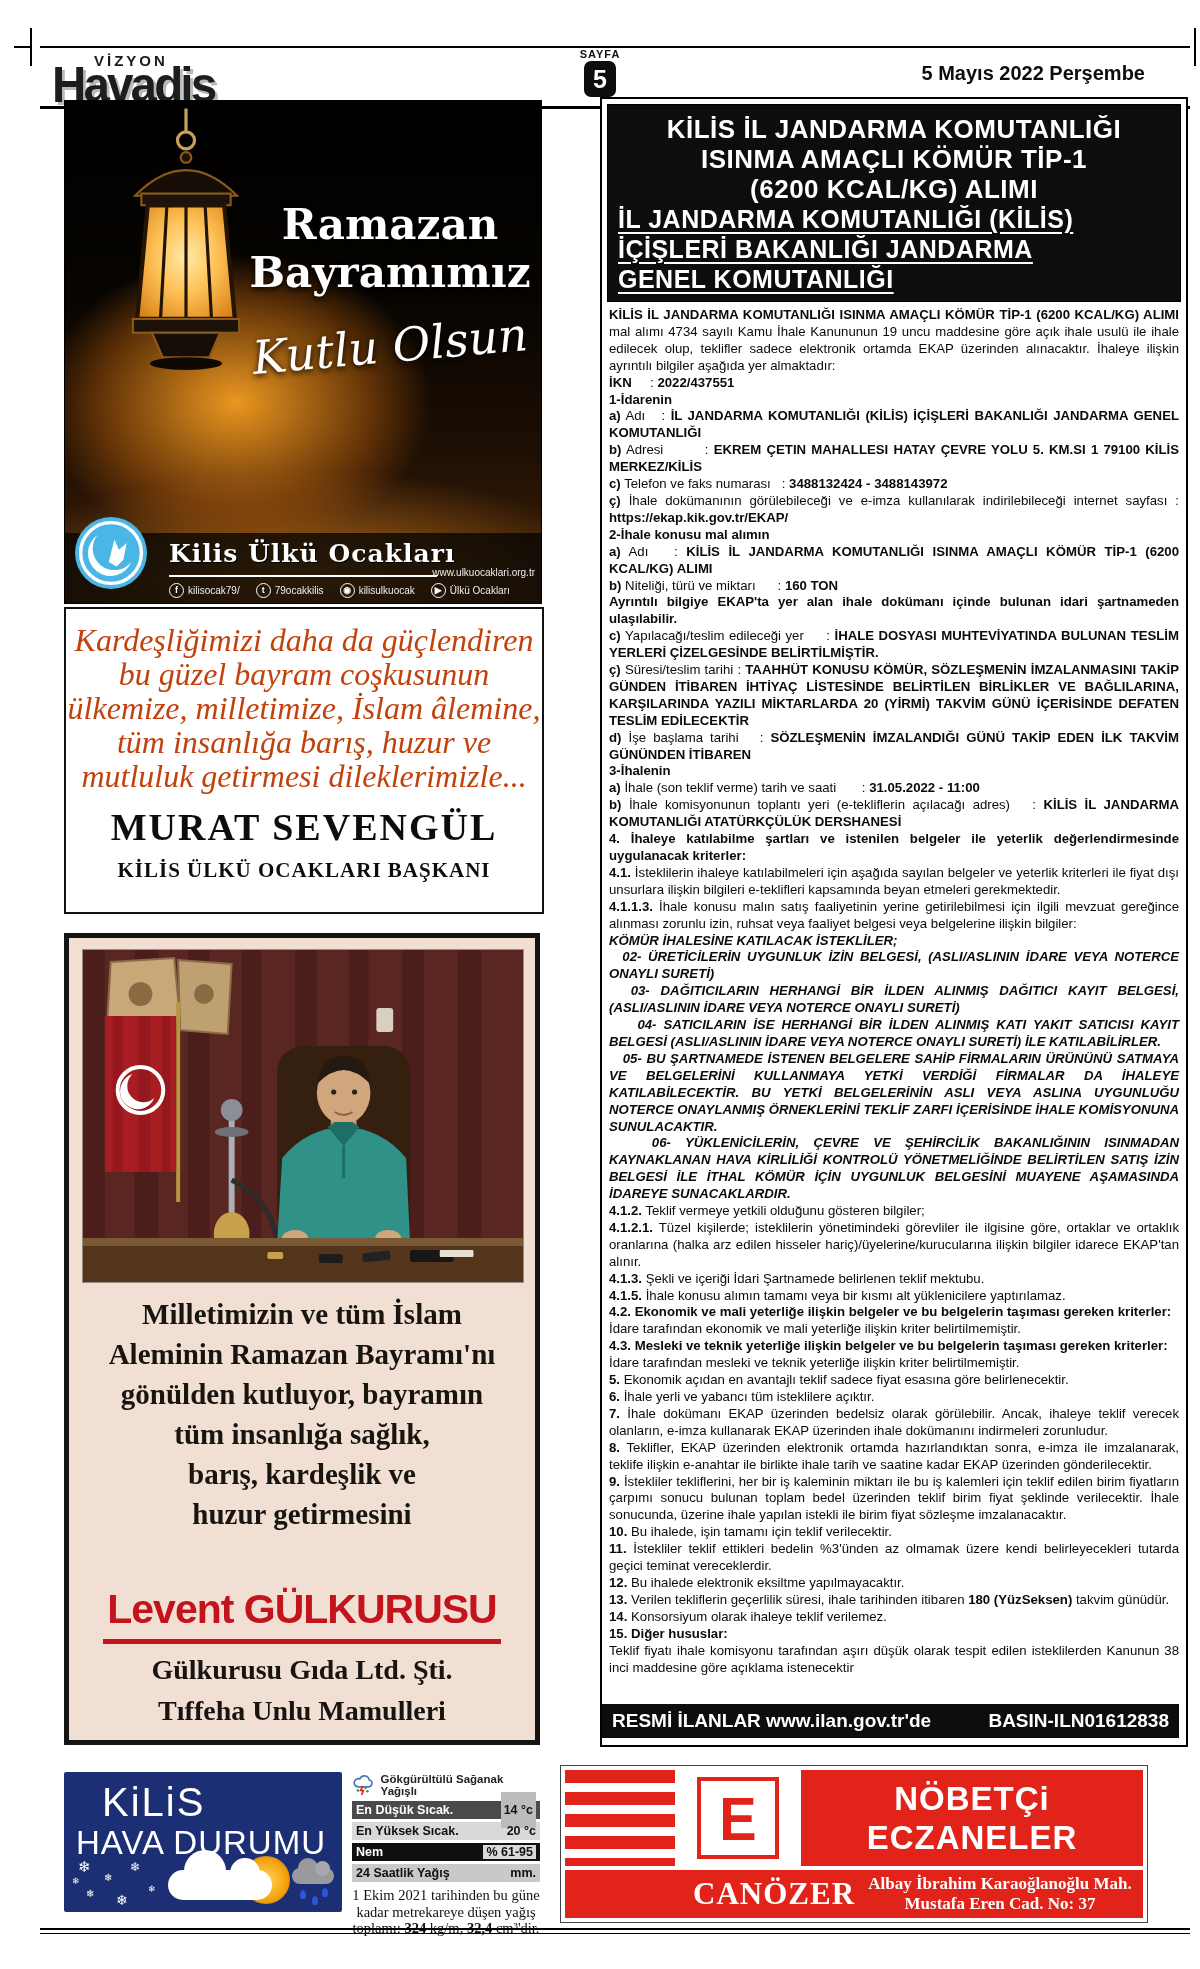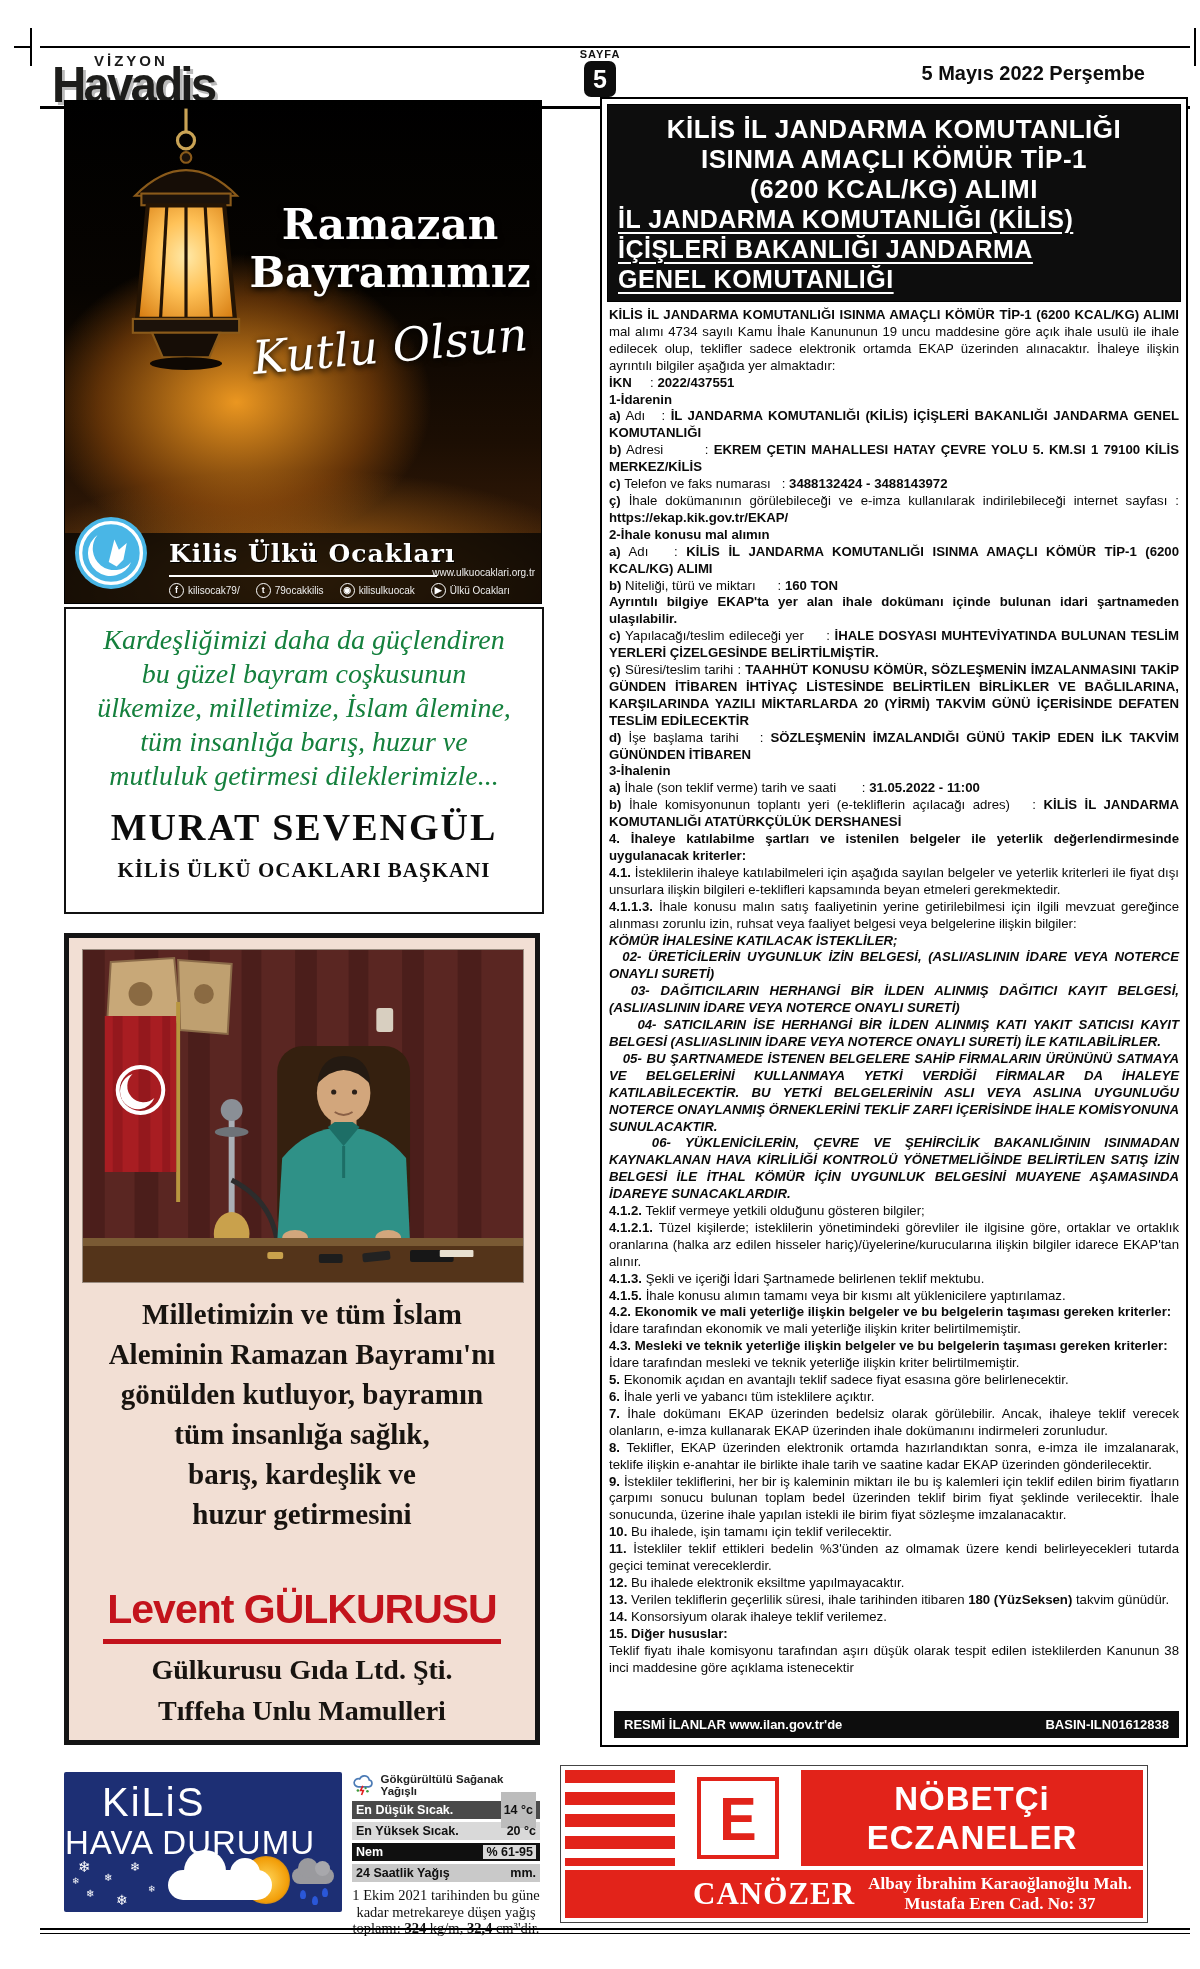--- a/index.html
+++ b/index.html
@@ -42,40 +42,40 @@
   .rz-web{position:absolute;right:6px;top:34px;color:#eee;font-size:10px;}
   .rz-socials{position:absolute;left:104px;top:50px;display:flex;gap:16px;align-items:center;}
   .social{display:flex;align-items:center;gap:4px;}
   .sicon{display:inline-block;width:13px;height:13px;border:1px solid #fff;border-radius:50%;
          color:#fff;font-size:9px;line-height:13px;text-align:center;font-weight:bold;}
   .shandle{color:#eee;font-size:10px;}
 
   
   .msgbox{position:absolute;left:64px;top:607px;width:476px;height:303px;border:2px solid #111;background:#fff;text-align:center;}
   .msg-lines{padding-top:14px;}
-  .msg-line{font-family:"Liberation Serif",serif;font-style:italic;font-size:28px;line-height:34px;color:#15803d;}
+  .msg-line{font-family:"Liberation Serif",serif;font-style:italic;font-size:32px;line-height:34px;color:#c2410c;}
   .murat{margin-top:12px;font-family:"Liberation Serif",serif;font-weight:bold;font-size:38px;letter-spacing:2px;color:#0d0d0d;}
   .murat-title{margin-top:9px;font-family:"Liberation Serif",serif;font-weight:bold;font-size:21px;letter-spacing:1px;color:#0d0d0d;}
 
   
   .gulk{position:absolute;left:64px;top:933px;width:476px;height:812px;background:#f2dfd4;border:5px solid #141414;box-sizing:border-box;}
   .gk-photo{position:absolute;left:13px;top:11px;width:440px;height:332px;background:#fff;border:1px solid #9a8c80;}
   .gk-lines{position:absolute;left:0;right:0;top:356px;text-align:center;}
   .gk-line{font-family:"Liberation Serif",serif;font-weight:bold;font-size:29px;line-height:40px;color:#181410;}
   .levent{position:absolute;left:0;right:0;top:648px;text-align:center;}
   .levent span{display:inline-block;color:#c3131c;font-size:41px;font-weight:bold;letter-spacing:-1px;
                border-bottom:5px solid #c3131c;padding:0 4px 6px;}
   .gk-co1{position:absolute;left:0;right:0;top:716px;text-align:center;font-family:"Liberation Serif",serif;font-weight:bold;font-size:28px;color:#181410;}
   .gk-co2{position:absolute;left:0;right:0;top:757px;text-align:center;font-family:"Liberation Serif",serif;font-weight:bold;font-size:28px;color:#181410;}
 
   
   .weather{position:absolute;left:64px;top:1772px;width:476px;height:140px;}
   .wbox{position:absolute;left:0;top:0;width:278px;height:140px;background:#1d2f74;overflow:hidden;border-radius:2px;}
   .wt1{position:absolute;left:38px;top:8px;color:#fff;font-size:40px;font-weight:normal;letter-spacing:2px;}
-  .wt2{position:absolute;left:1px;top:52px;color:#fff;font-size:33px;letter-spacing:1px;}
+  .wt2{position:absolute;left:12px;top:52px;color:#fff;font-size:33px;letter-spacing:1px;}
   .flake{position:absolute;color:#fff;}
   .sun{position:absolute;left:178px;top:84px;width:48px;height:48px;border-radius:50%;
        background:radial-gradient(#ffd65a,#f29d07 65%,rgba(242,157,7,0) 100%);}
   .cloud{position:absolute;left:104px;top:98px;width:104px;height:30px;background:#fff;border-radius:18px;}
   .cloud:before{content:"";position:absolute;left:16px;top:-20px;width:42px;height:42px;background:#fff;border-radius:50%;}
   .cloud:after{content:"";position:absolute;right:12px;top:-12px;width:30px;height:30px;background:#fff;border-radius:50%;}
   .raincloud{position:absolute;left:228px;top:96px;width:42px;height:16px;background:#9a9a9e;border-radius:10px;}
   .raincloud:before{content:"";position:absolute;left:6px;top:-10px;width:20px;height:20px;background:#9a9a9e;border-radius:50%;}
   .raincloud:after{content:"";position:absolute;right:4px;top:-7px;width:15px;height:15px;background:#a8a8ac;border-radius:50%;}
   .drop{position:absolute;width:6px;height:9px;background:#2a57d8;border-radius:50% 50% 50% 50%/60% 60% 40% 40%;}
@@ -94,22 +94,22 @@
   
   .tender{position:absolute;left:560px;top:97px;width:588px;height:1650px;border:2px solid #000;background:#fff;box-sizing:border-box;margin-left:40px;}
   .ttitle{margin:5px;background:#0d0d0d;border:1px solid #000;padding:9px 10px 7px;color:#fff;}
   .tt-c .tt-line{text-align:center;font-size:26px;font-weight:bold;line-height:30px;letter-spacing:.5px;}
   .tt-u .tt-line{text-align:left;font-size:25px;font-weight:bold;line-height:30px;letter-spacing:.5px;
                  text-decoration:underline;text-decoration-thickness:2px;text-underline-offset:4px;}
   .tbody{margin:4px 7px 0;font-size:13.2px;line-height:16.9px;text-align:justify;color:#0a0a0a;}
   .tbody .rich-para{margin:0;}
   .rich-para .b{font-weight:bold;}
   .rich-para .i{font-style:italic;}
-  .tfooter{position:absolute;left:12px;right:7px;bottom:7px;background:#0d0d0d;color:#fff;
-           display:flex;justify-content:space-between;align-items:center;padding:6px 10px;font-weight:bold;font-size:13px;}
+  .tfooter{position:absolute;left:0;right:7px;bottom:7px;background:#0d0d0d;color:#fff;
+           display:flex;justify-content:space-between;align-items:center;padding:6px 10px;font-weight:bold;font-size:19px;}
 
   
   .pharm{position:absolute;left:560px;top:1765px;width:588px;height:158px;border:1px solid #444;background:#fff;
          box-sizing:border-box;padding:4px;}
   .ph-top{display:flex;height:96px;}
   .stripes{width:110px;background:repeating-linear-gradient(#e2231a 0 13px,#fff 13px 22px);}
   .elogo{width:126px;background:#fff;display:flex;align-items:center;justify-content:center;}
   .eframe{width:74px;height:74px;border:4px solid #e2231a;display:flex;align-items:center;justify-content:center;}
   .eletter{font-size:56px;font-weight:bold;color:#e2231a;transform:scaleY(1.08);}
   .ph-title{flex:1;background:#e2231a;color:#fff;display:flex;flex-direction:column;align-items:center;justify-content:center;}

